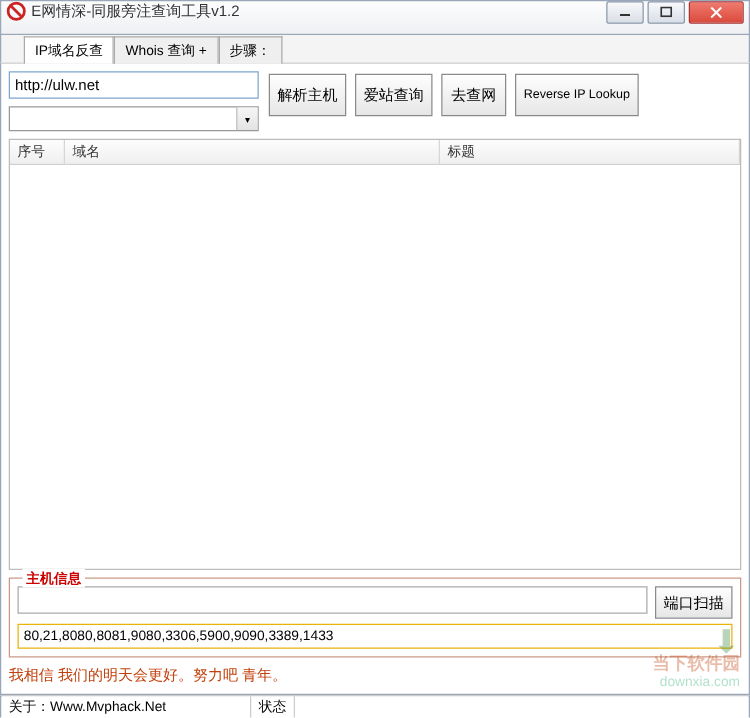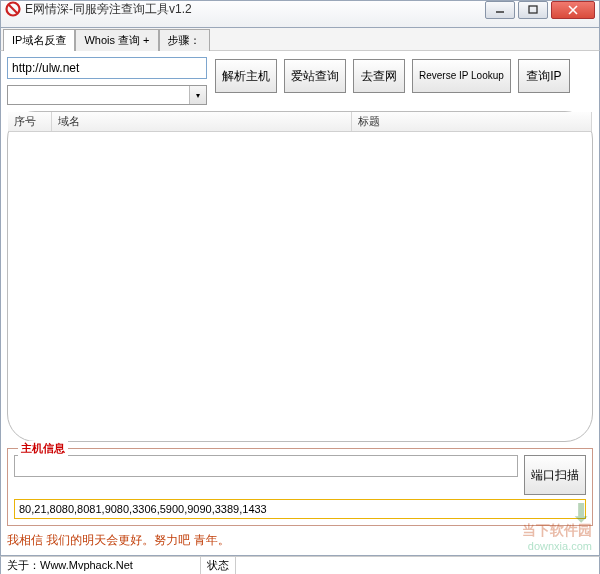--- a/index.html
+++ b/index.html
@@ -7,21 +7,21 @@
 
 
 .titlebar { height: 28px; background: linear-gradient(#fdfdfe,#eef0f3); border: 1px solid #9aa7b9; display: flex; padding: 0 4px; }
 .titlebar .icon { width: 16px; height: 16px; margin-right: 4px; display: flex; align-items: center; justify-content: center; }
 .titlebar .title { flex: 1; color: #333; font-size: 12px; }
 .winbtns { display: flex; gap: 3px; }
 .winbtn { width: 30px; height: 18px; border: 1px solid #8895a8; border-radius: 2px; background: linear-gradient(#f8f9fb,#d9dee6); display: flex; align-items: center; justify-content: center; font-size: 10px; cursor: pointer; }
 .winbtn.close { background: linear-gradient(#f07a6f,#d94b3c); color: #fff; border-color: #a33; width: 44px; }
 
 
-.tabstrip { height: 22px; border-left: 1px solid #9aa7b9; border-right: 1px solid #9aa7b9; display: flex; align-items: flex-end; background: #f4f4f4; padding-left: 2px; }
+.tabstrip { height: 22px; border-left: 1px solid #9aa7b9; border-right: 1px solid #9aa7b9; display: flex; align-items: flex-end; background: #f4f4f4; padding-left: 18px; }
 .tab { padding: 3px 8px; border: 1px solid #aaa; border-bottom: none; background: #fff; font-size: 11px; margin-right: 0; position: relative; top: 1px; cursor: pointer; }
 .tab.inactive { background: #efefef; }
 
 
 .client { border: 1px solid #9aa7b9; border-top: 1px solid #ccc; padding: 6px; height: calc(574px - 28px - 22px - 18px); display: flex; flex-direction: column; }
 .urlbox { width: 200px; height: 22px; border: 1px solid #7ea6ce; padding: 0 4px; font-size: 12px; }
 .combo { width: 200px; height: 20px; border: 1px solid #999; background: #fff; display: flex; align-items: center; justify-content: flex-end; }
 .combo .arrow { width: 17px; height: 18px; border-left: 1px solid #bbb; background: linear-gradient(#f6f6f6,#e3e3e3); display: flex; align-items: center; justify-content: center; font-size: 8px; }
 .btn { height: 34px; min-width: 52px; padding: 0 6px; border: 1px solid #8a8a8a; background: linear-gradient(#fefefe,#e6e6e6); font-size: 12px; cursor: pointer; display: flex; align-items: center; justify-content: center; text-align: center; line-height: 1.2; }
 .btnrow { display: flex; gap: 7px; align-items: center; }
@@ -100,38 +100,37 @@
       <div class="combo">
         <span></span>
         <div class="arrow">▾</div>
       </div>
     </div>
     <div class="btnrow" style="margin-top:2px;">
       <button class="btn">解析主机</button>
       <button class="btn">爱站查询</button>
       <button class="btn">去查网</button>
       <button class="btn" style="min-width:72px; font-size:10px;">Reverse IP Lookup</button>
-      <button class="btn">查询IP</button>
     </div>
   </div>
 
-  <div class="listview" style="margin-top:6px;border-radius:28px;">
+  <div class="listview" style="margin-top:6px;">
     <div class="lv-head">
       <div class="lv-col c1">序号</div>
       <div class="lv-col c2">域名</div>
       <div class="lv-col c3">标题</div>
     </div>
     <div class="lv-body"></div>
   </div>
 
   <div class="groupbox">
     <div class="legend">主机信息</div>
     <div class="hostrow">
       <div class="hostbox"></div>
-      <button class="btn sm" style="height:40px;">端口扫描</button>
+      <button class="btn sm" style="height:26px;">端口扫描</button>
     </div>
     <input class="portbox" type="text" value="80,21,8080,8081,9080,3306,5900,9090,3389,1433" style="">
   </div>
 
   <div class="msgline">我相信 我们的明天会更好。努力吧 青年。</div>
 
 </div>
 
 <div class="statusbar">
   <div class="cell" style="width:200px;">关于：Www.Mvphack.Net</div>

